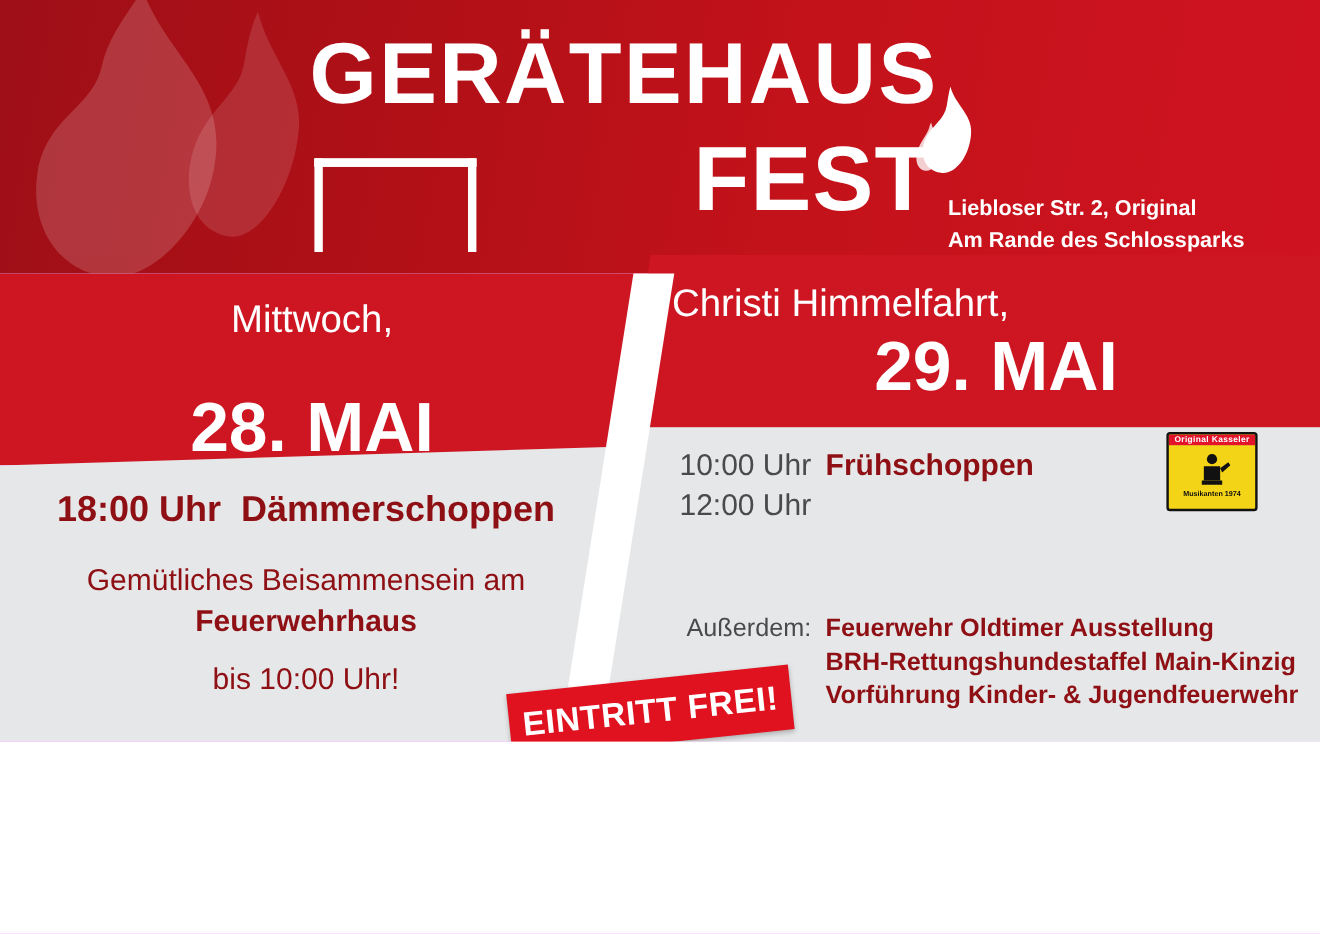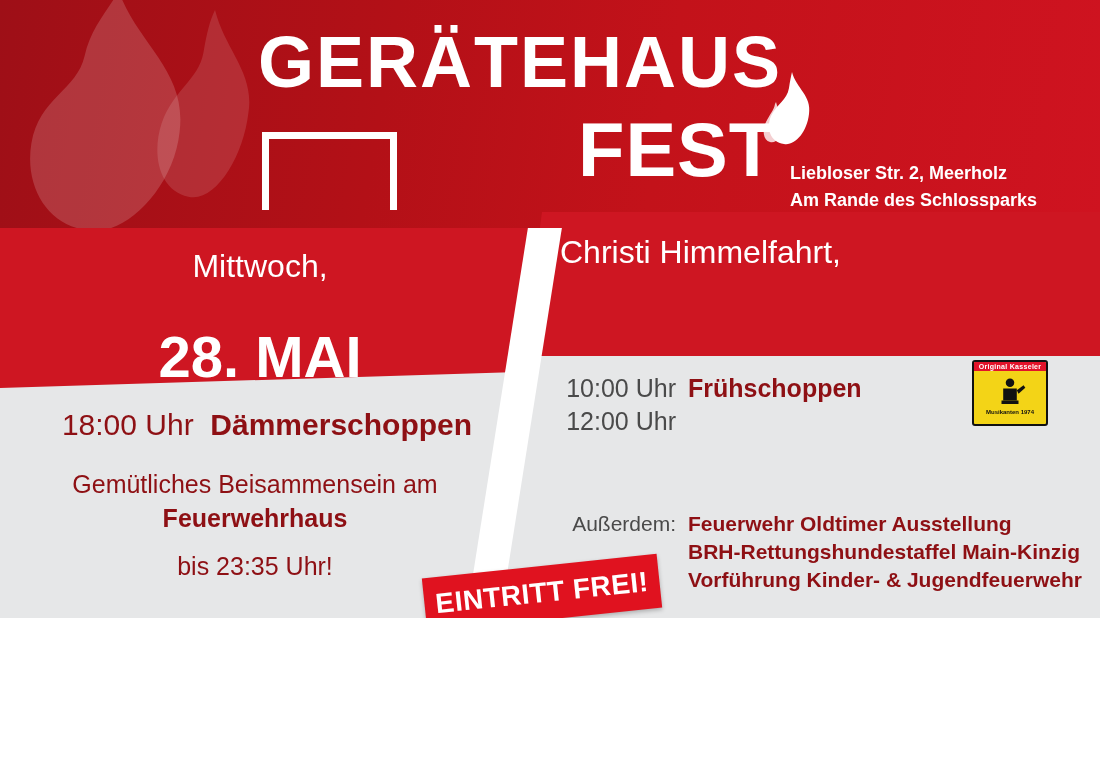--- a/index.html
+++ b/index.html
@@ -95,22 +95,22 @@
     position:absolute;left:0;top:372px;width:520px;height:246px;
     background:#e6e7e8;
     clip-path:polygon(0 16px, 520px 0, 520px 246px, 0 246px);
   }
   .grey-right{
     position:absolute;left:520px;top:356px;width:580px;height:262px;
     background:#e6e7e8;
   }
 
   .left-line-1{
-    position:absolute;left:12px;top:408px;width:510px;text-align:center;
-    font-size:30px;color:#8e1014;
+    position:absolute;left:0;top:408px;width:510px;text-align:center;
+    font-size:30px;color:#8e1014;font-weight:bold;
   }
   .left-line-1 b{color:#8e1014;}
   .left-line-2{
     position:absolute;left:0;top:468px;width:510px;text-align:center;
     font-size:25px;color:#8e1014;line-height:1.35;
   }
   .left-line-3{
     position:absolute;left:0;top:552px;width:510px;text-align:center;
     font-size:25px;color:#8e1014;
   }
@@ -190,49 +190,50 @@
 
     <div class="title-wrap">
       <div class="title-1">GERÄTEHAUS</div>
       <div class="garage"></div>
       <div class="title-2">FEST</div>
       <svg class="flame-small" viewBox="0 0 56 74">
         <path d="M30 0 C34 16 50 24 47 42 C45 60 33 74 22 72 C8 70 4 56 9 44 C15 32 25 28 27 16 C28 9 29 4 30 0Z" fill="#ffffff"></path>
         <path d="M14 30 C16 40 24 44 22 54 C21 64 14 72 8 70 C1 68 0 58 4 50 C8 42 12 38 13 32Z" fill="#ffffff" opacity=".8"></path>
       </svg>
       <div class="addr">
-        <div>Liebloser Str. 2, Meerholz</div>
+        <div>Liebloser Str. 2, Original</div>
         <div>Am Rande des Schlossparks</div>
       </div>
     </div>
   </div>
 
   <div class="stripe-left">
     <div class="day-label">Mittwoch,</div>
     <div class="day-date">28. MAI</div>
   </div>
 
   <div class="stripe-right">
     <div class="day-label">Christi Himmelfahrt,</div>
+    <div class="day-date">29. MAI</div>
   </div>
 
   <div class="grey-left"></div>
   <div class="grey-right"></div>
 
   <div class="divider"></div>
 
   <div class="left-line-1">
     <span>18:00 Uhr</span>
     &nbsp;<b>Dämmerschoppen</b>
   </div>
   <div class="left-line-2">
     <div>Gemütliches Beisammensein am</div>
     <div style="font-weight:bold">Feuerwehrhaus</div>
   </div>
-  <div class="left-line-3">bis 23:35 Uhr!</div>
+  <div class="left-line-3">bis 10:00 Uhr!</div>
 
   <div class="sched">
     <div class="sched-row">
       <div class="sched-time">10:00 Uhr</div>
       <div class="sched-what">Frühschoppen</div>
     </div>
     <div class="sched-row">
       <div class="sched-time">12:00 Uhr</div>
     </div>
   </div>

